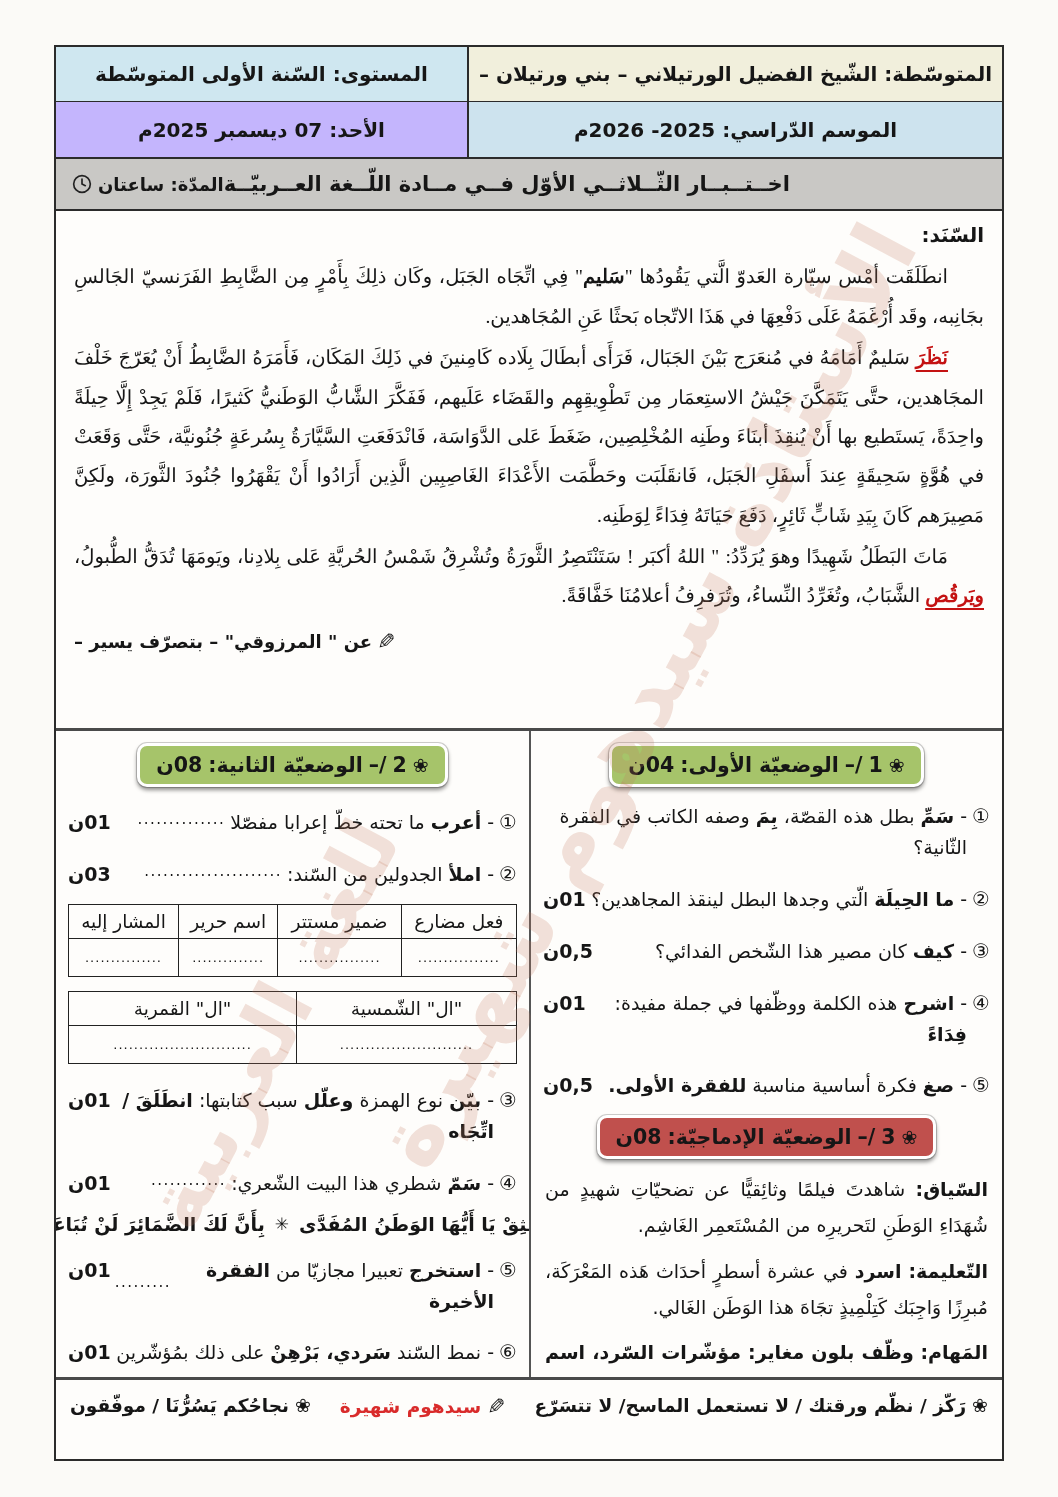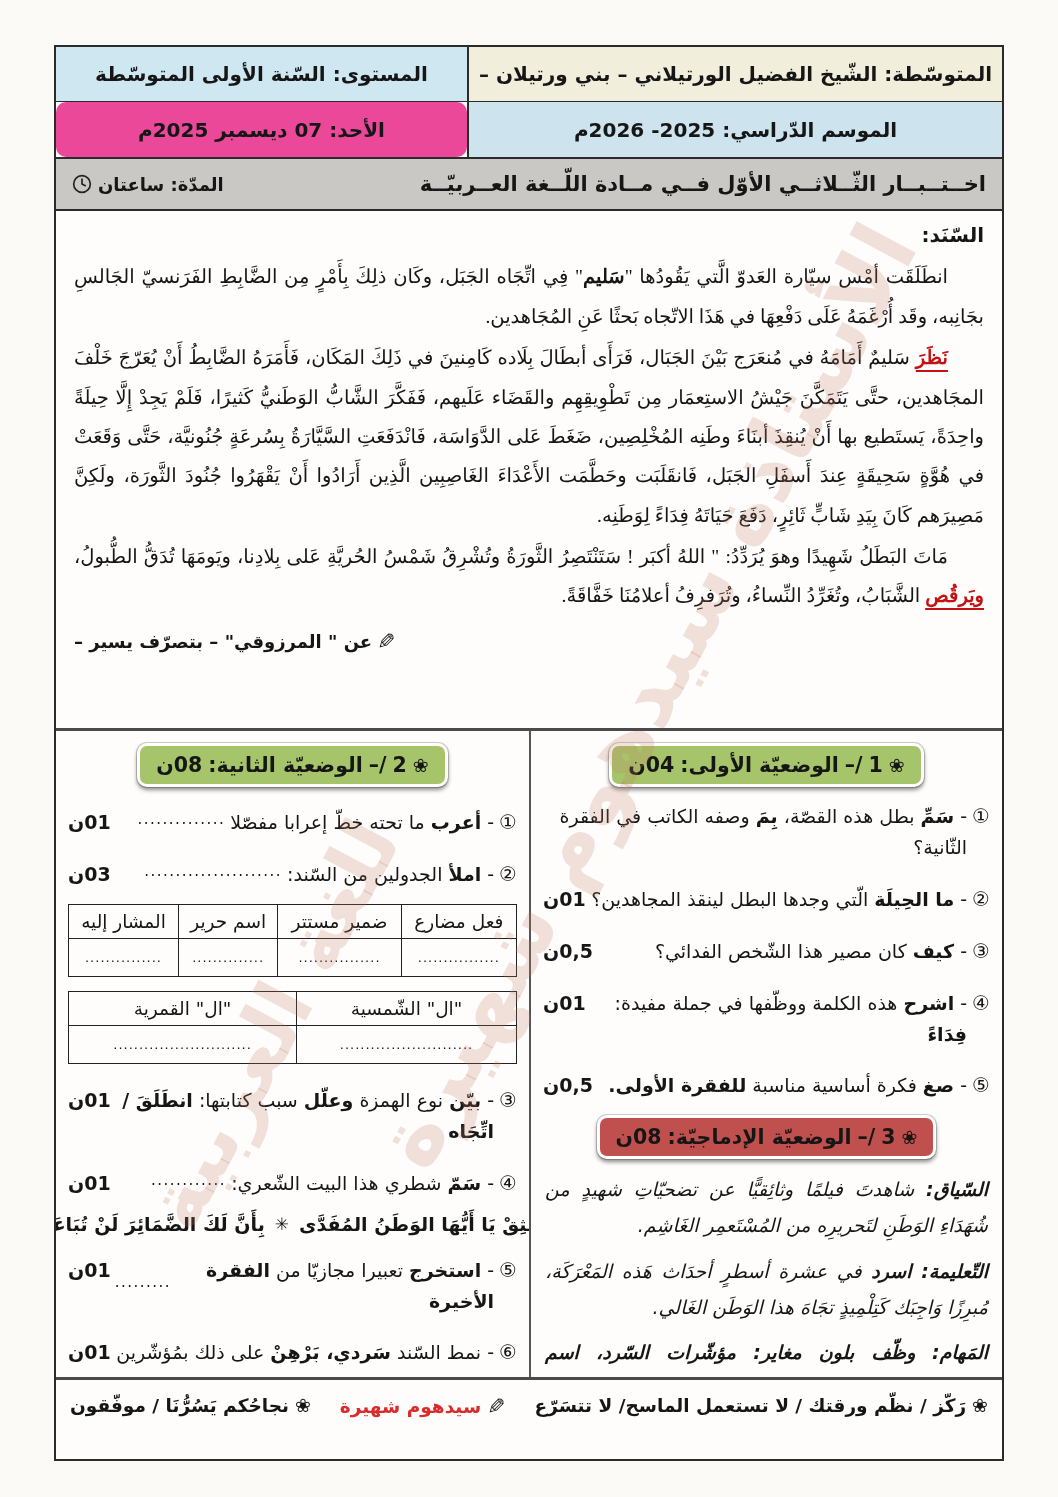--- a/index.html
+++ b/index.html
@@ -17,28 +17,28 @@
   }
   
   .hdr { display:grid; grid-template-columns:1fr 1fr; border-bottom:2px solid #2b2b2b; }
   .hcell {
     height:55px; display:flex; align-items:center; justify-content:center;
     font-weight:bold; font-size:20px; padding:2px 10px; white-space:nowrap;
   }
   .c-school { background:#f1efdc; border-left:2px solid #2b2b2b; border-bottom:1.5px solid #2b2b2b; }
   .c-level  { background:#cfe7f0; border-bottom:1.5px solid #2b2b2b; }
   .c-season { background:#cde3ee; border-left:2px solid #2b2b2b; }
-  .c-date   { background:#ec4899;border-radius:10px; }
+  .c-date   { background:#c4b5fd; }
   
   .titlebar {
     height:52px; background:#c9c8c5;
     border-bottom:2.5px solid #2b2b2b;
     display:flex; align-items:center; padding:0 16px; font-weight:bold;
   }
-  .title { flex:1; text-align:right; font-size:21px; }
+  .title { flex:1; text-align:left; font-size:21px; }
   .duration { display:flex; align-items:center; gap:6px; font-size:18px; }
   .clock { flex:0 0 auto; }
   
   .passage {
     height:520px; padding:4px 18px 0; border-bottom:3px solid #4a4a4a;
     font-size:19.5px; line-height:2.02; text-align:justify; overflow:hidden;
   }
   .plabel { font-weight:bold; font-size:20px; margin-bottom:2px; }
   .par { text-indent:36px; margin-bottom:2px;font-family:Liberation Serif, serif; }
   .seg-b { font-weight:bold; }
@@ -67,21 +67,21 @@
   .banner.red   { background:#c0504d; }
   .flower { font-size:19px; }
   .q {
     display:flex; align-items:baseline; gap:5px;
     font-size:19px; line-height:1.65; margin:13px 0;
   }
   .qnum { font-size:20px; flex:0 0 auto; }
   .qtext { min-width:0; }
   .dots { letter-spacing:1.5px; font-size:15px; align-self:center; overflow:hidden; white-space:nowrap; }
   .score { font-weight:bold; margin-inline-start:auto; white-space:nowrap; font-size:19px;margin-top:7px; }
-  .s3p { font-size:19px; line-height:1.9; margin:9px 2px; text-align:justify;font-style:italic; }
+  .s3p { font-size:19px; line-height:1.9; margin:9px 2px; text-align:justify; }
   .tbl { width:100%; border-collapse:collapse; margin:10px 0 14px; text-align:center; }
   .tbl td { border:1.8px solid #222; padding:6px 3px; font-weight:normal; font-size:18.5px; white-space:nowrap; }
   .tbl .dotrow td { font-weight:normal; font-size:13px; letter-spacing:1px; padding:11px 2px; }
   .verse { display:flex; justify-content:center; align-items:center; gap:10px; font-weight:bold; font-size:19px; margin:12px 0; white-space:nowrap; }
   .star { font-size:17px; }
   
   .footer {
     height:104px; border-top:3px solid #4a4a4a;
     display:flex; justify-content:space-between; align-items:flex-start;
     padding:14px 14px 0; font-size:18.5px; font-weight:bold;

